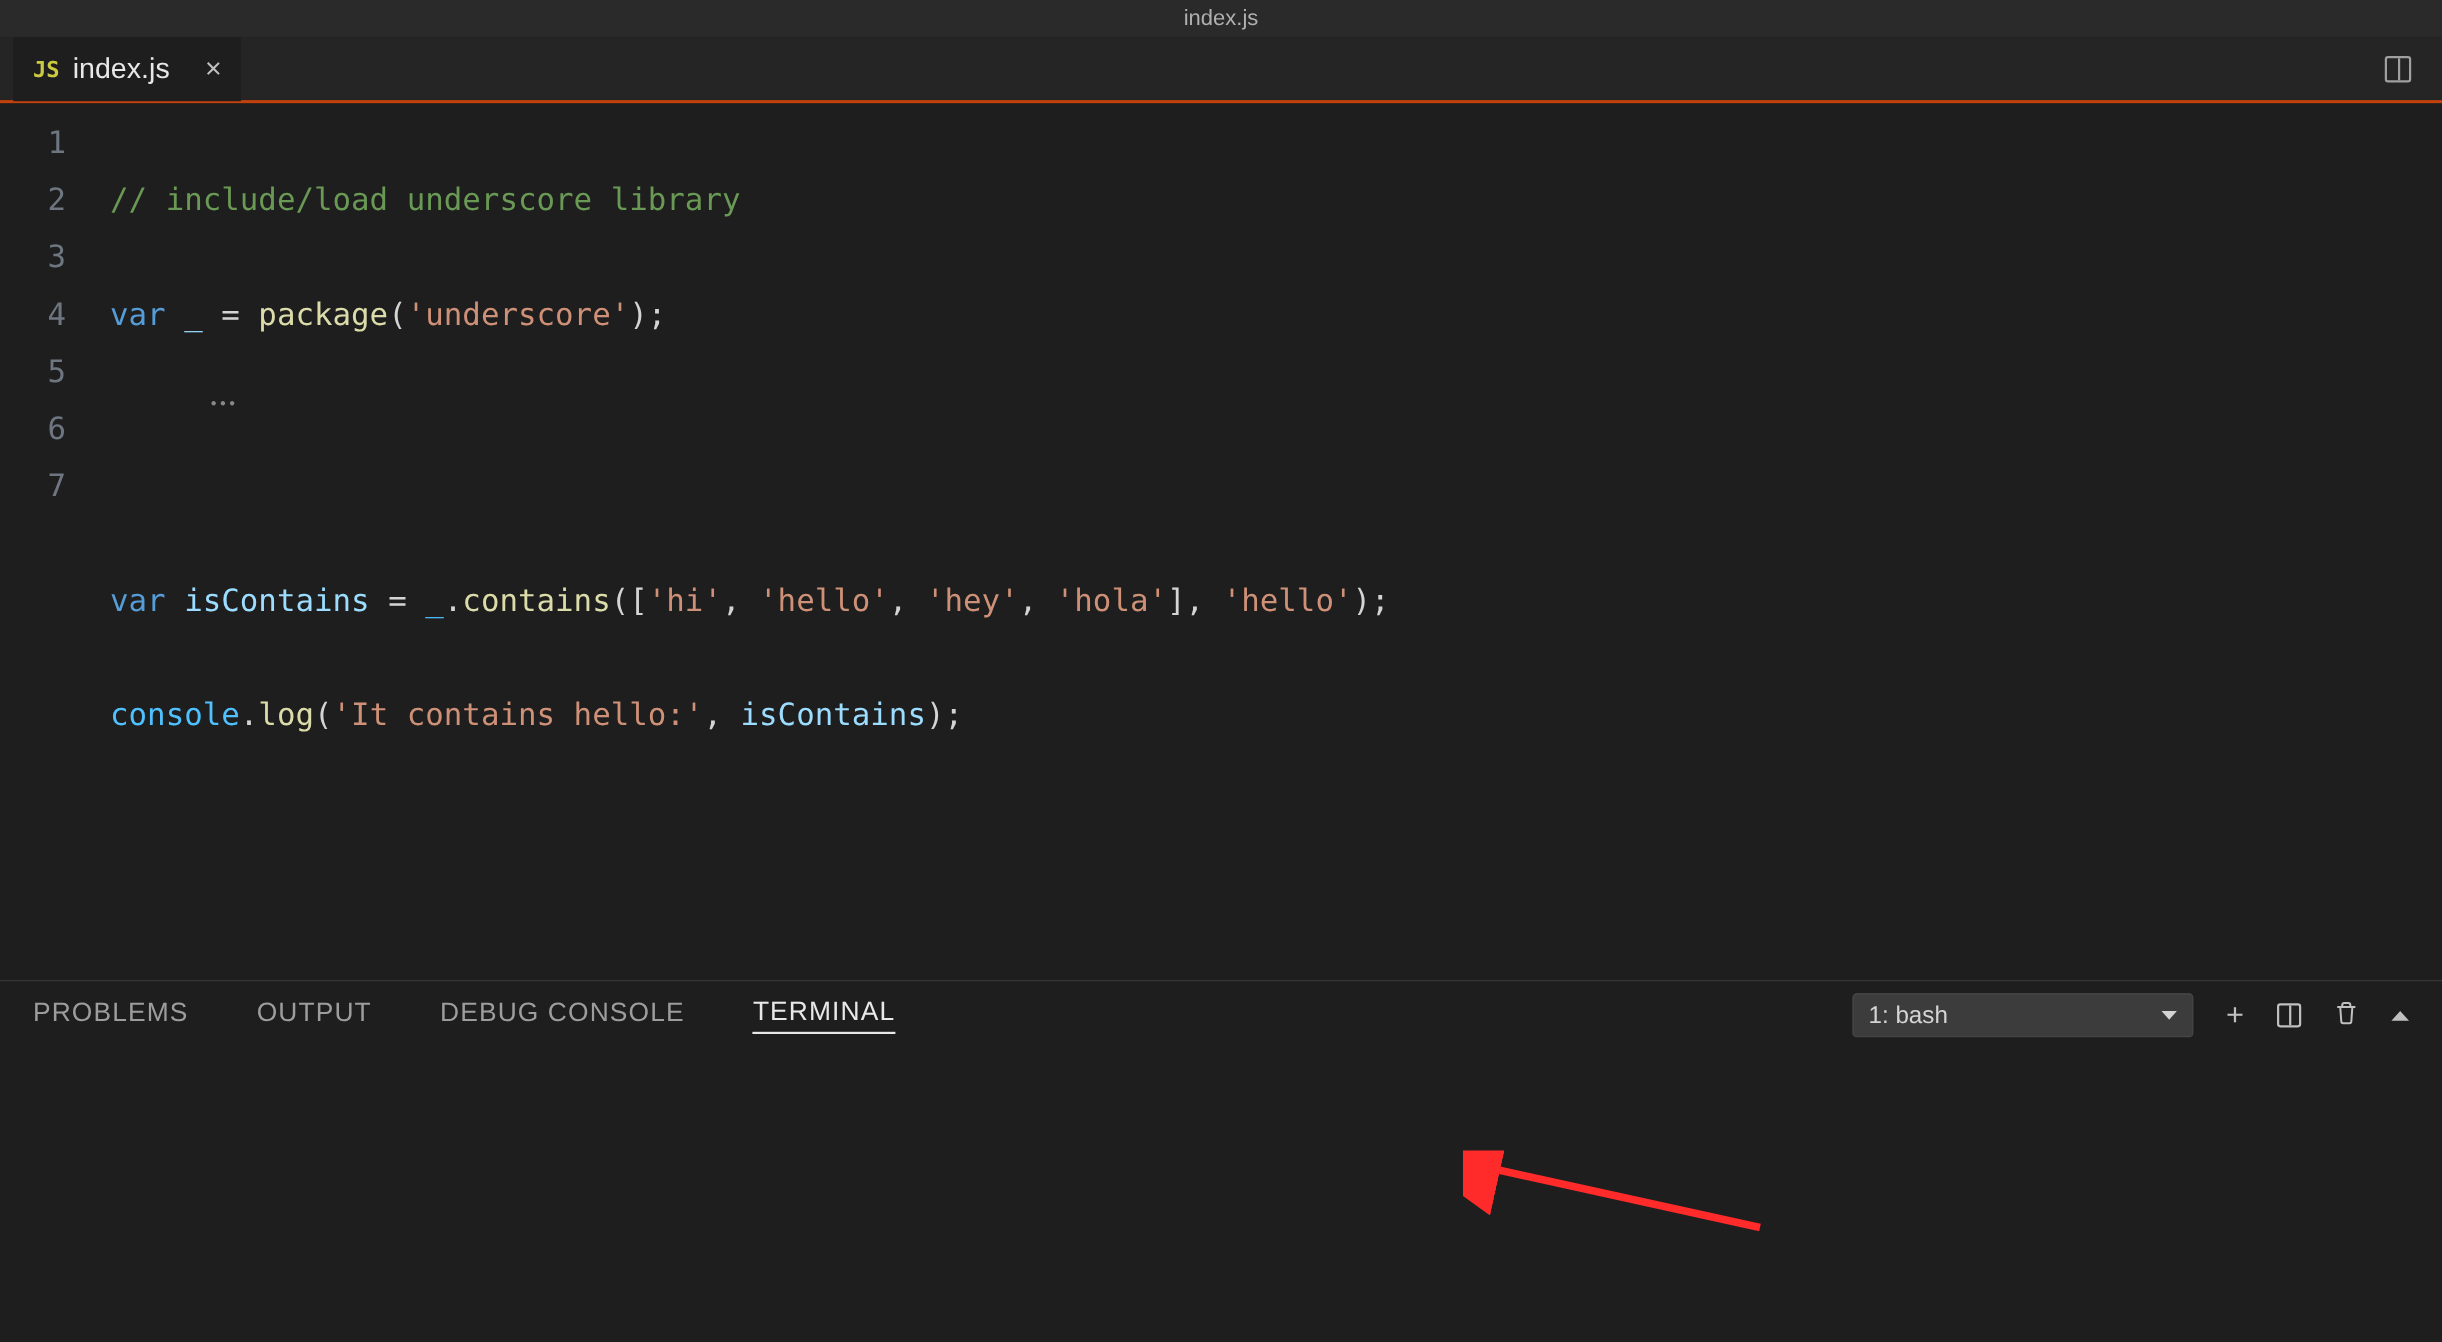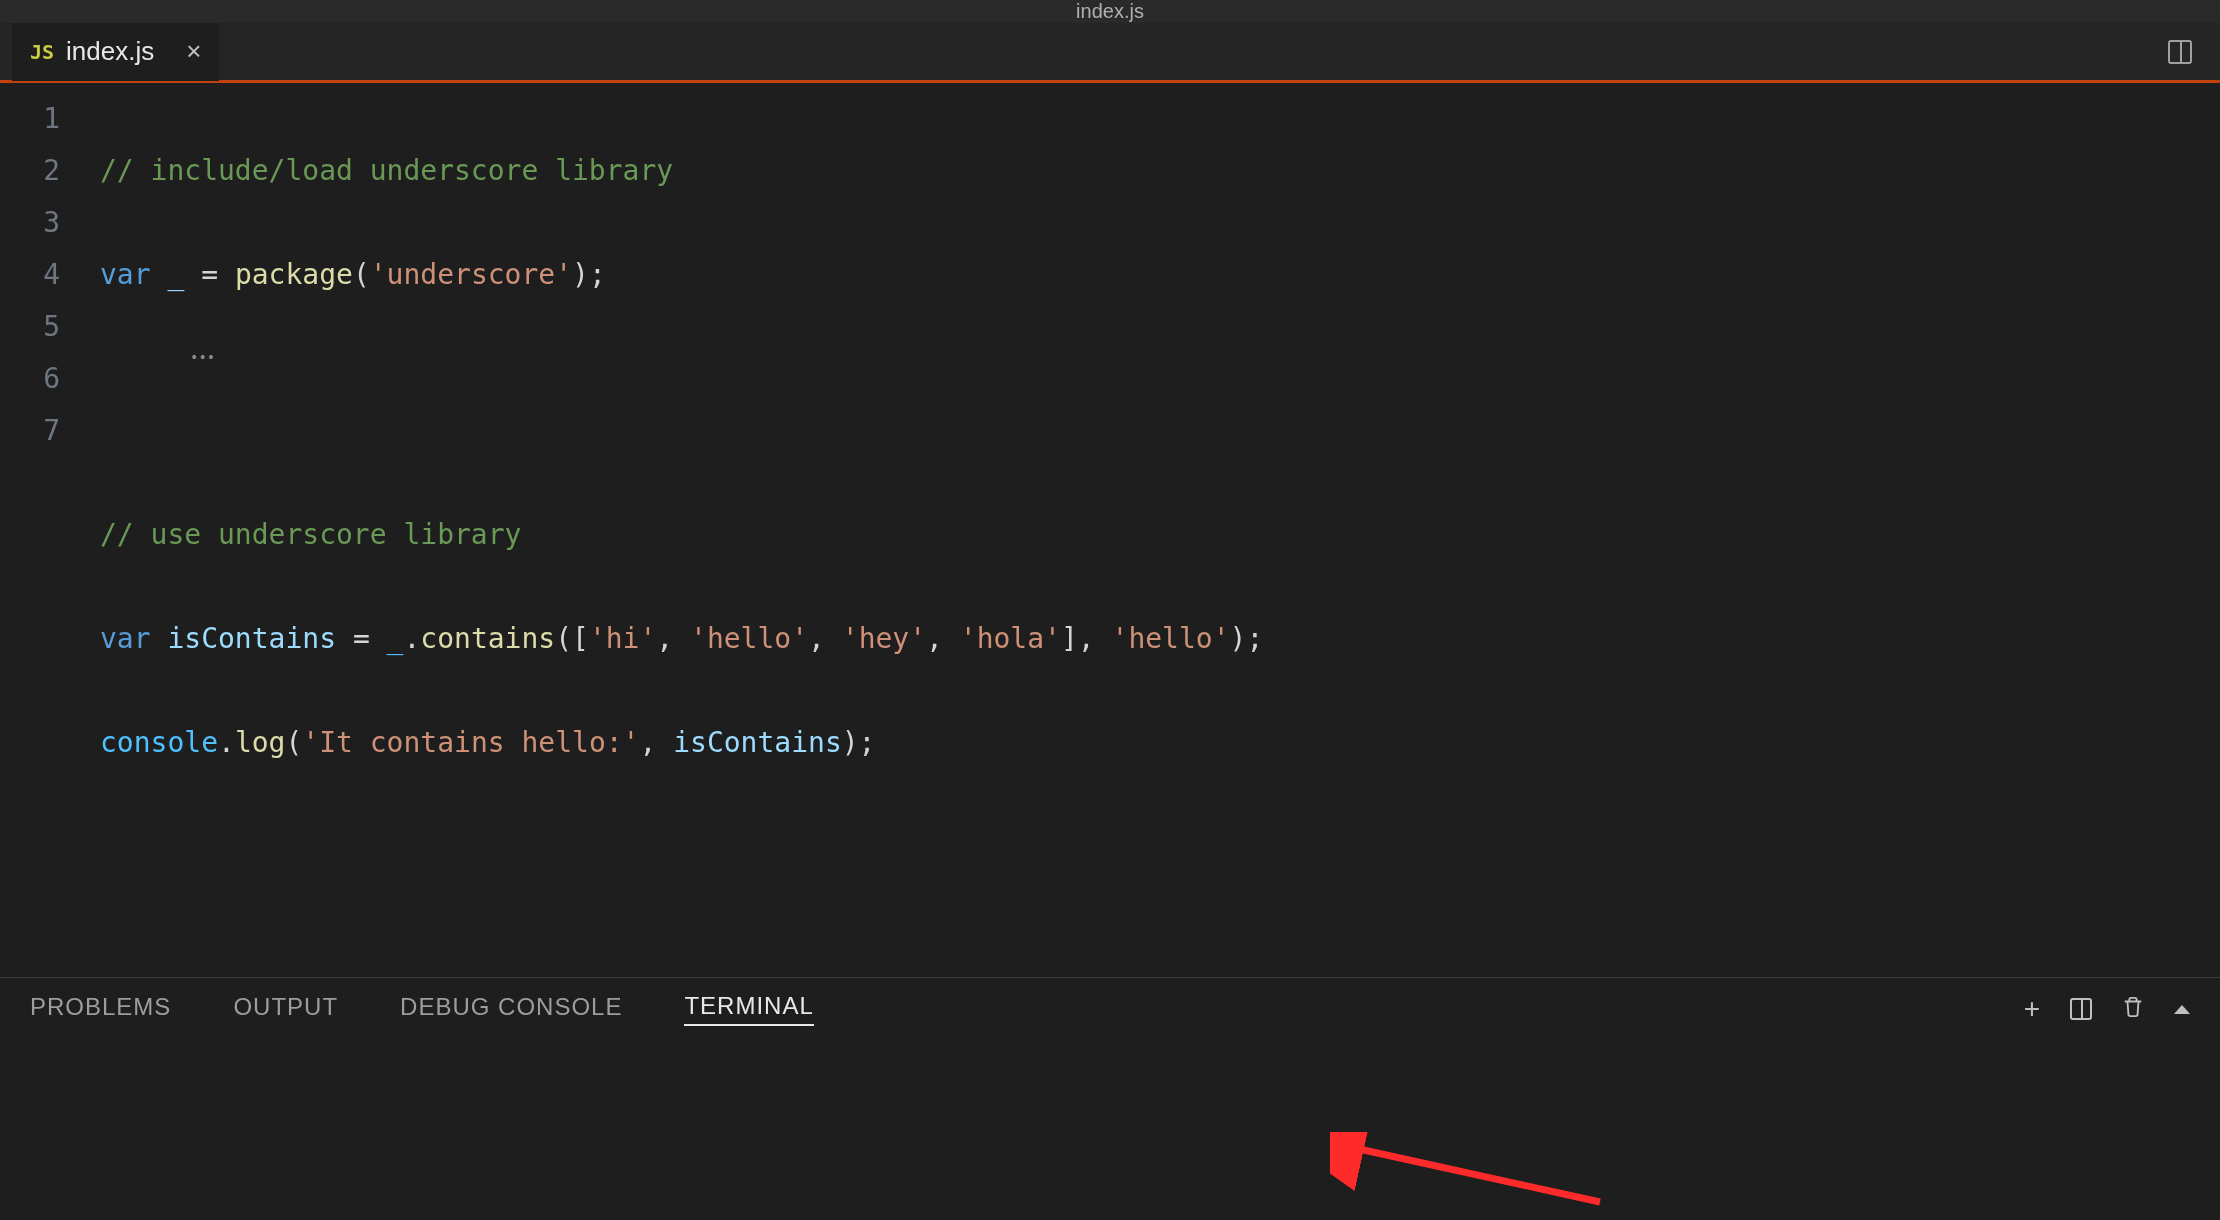--- a/index.html
+++ b/index.html
@@ -238,34 +238,37 @@
     <div>4</div>
     <div>5</div>
     <div>6</div>
     <div>7</div>
   </div>
   <div class="code">
 <div><span class="tok-comment">// include/load underscore library</span></div>
 <div><span class="tok-keyword">var</span><span class="tok-var"> _ </span><span class="tok-punct">= </span><span class="tok-func">package</span><span class="tok-punct">(</span><span class="tok-string">'underscore'</span><span class="tok-punct">);</span></div>
 <div class="hint-dots">•••</div>
 <div> </div>
-<div><span class="tok-comment">// use underscore library</span></div>
 <div><span class="tok-keyword">var</span><span class="tok-var"> isContains </span><span class="tok-punct">= </span><span class="tok-obj">_</span><span class="tok-punct">.</span><span class="tok-func">contains</span><span class="tok-punct">([</span><span class="tok-string">'hi'</span><span class="tok-punct">, </span><span class="tok-string">'hello'</span><span class="tok-punct">, </span><span class="tok-string">'hey'</span><span class="tok-punct">, </span><span class="tok-string">'hola'</span><span class="tok-punct">], </span><span class="tok-string">'hello'</span><span class="tok-punct">);</span></div>
 <div><span class="tok-obj">console</span><span class="tok-punct">.</span><span class="tok-func">log</span><span class="tok-punct">(</span><span class="tok-string">'It contains hello:'</span><span class="tok-punct">, </span><span class="tok-var">isContains</span><span class="tok-punct">);</span></div>
 <div> </div>
   </div>
 </div>
 
 <div class="panel">
   <div class="panel-tabs">
     <div class="panel-tab">PROBLEMS</div>
     <div class="panel-tab">OUTPUT</div>
     <div class="panel-tab">DEBUG CONSOLE</div>
     <div class="panel-tab active">TERMINAL</div>
     <div class="panel-right">
+      <div class="term-select">
+        <span>1: bash</span>
+        <span class="chev-down"></span>
+      </div>
       <span class="panel-icon">+</span>
       <span class="panel-split"></span>
       <span class="panel-icon panel-trash">
         <svg viewBox="0 0 24 24" fill="none" stroke="#c0c0c0" stroke-width="2">
             <path d="M3 6h18M8 6V4a2 2 0 012-2h4a2 2 0 012 2v2M6 6l1 14a2 2 0 002 2h6a2 2 0 002-2l1-14"></path>
           </svg>
       </span>
       <span class="panel-caret"></span>
     </div>
   </div>

